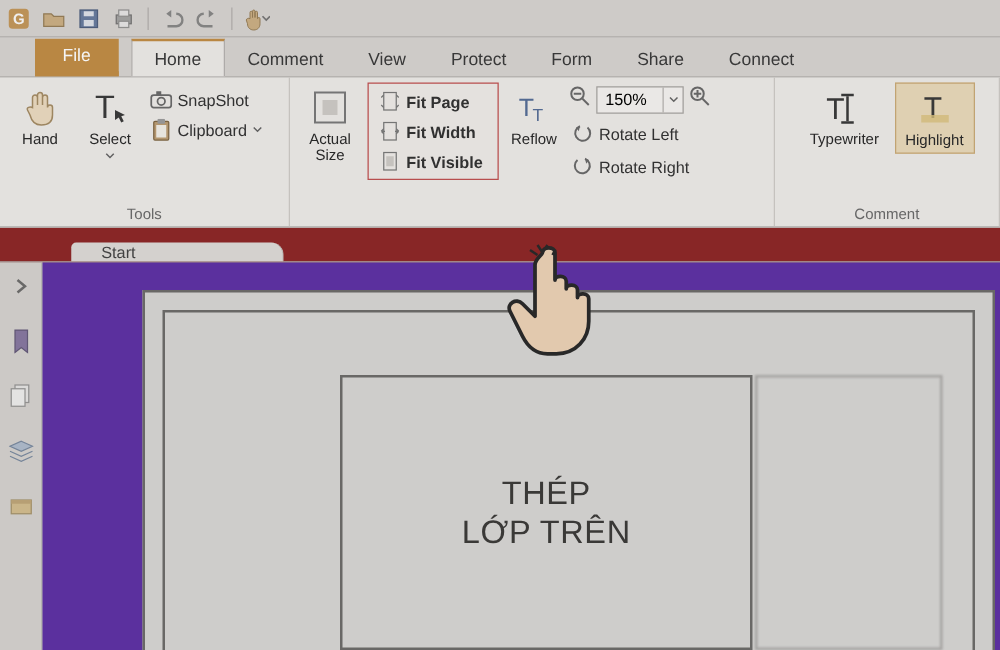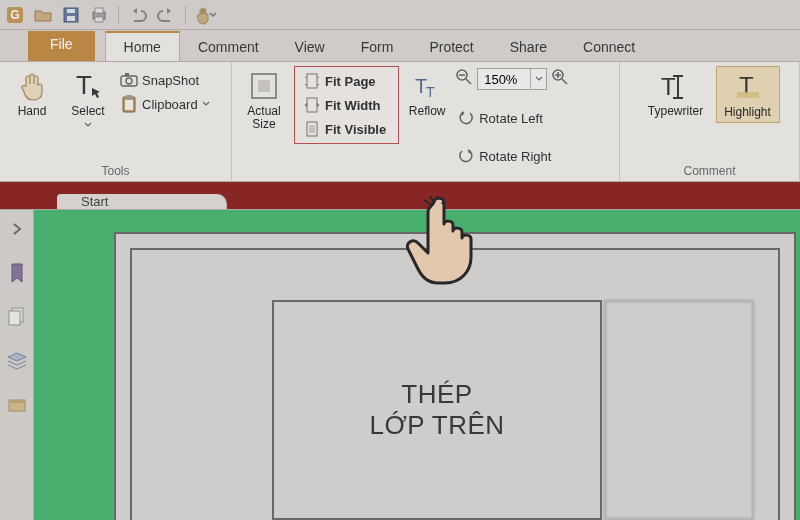--- a/index.html
+++ b/index.html
@@ -40,21 +40,21 @@
 
   
   .doctabs { height: 28px; background: #b91c1c; display: flex; align-items: flex-end; padding-left: 57px; border-bottom: 1px solid #b3aea9; }
   .doctab { display:flex; align-items:center; padding: 0 24px; font-size: 13px; color: #444; border-right: 1px solid #c4bfba; border-top-right-radius: 10px; border-top-left-radius: 4px; background:#dedad5; cursor:pointer; min-width:170px; }
   .doctab.active { background:#e6e2dd; }
 
   
   .workspace { position:absolute; left:0; right:0; top:210px; bottom:0; display:flex; }
   .sidebar { width: 34px; background: #d6d1cc; display:flex; flex-direction:column; align-items:center; gap:22px; padding-top:8px; border-right:1px solid #b7b2ae; }
   .sidebar .sico { width:22px; height:22px; display:flex; align-items:center; justify-content:center; opacity:.8; }
-  .canvas { flex:1; background:#22c55e; position:relative; overflow:hidden; }
+  .canvas { flex:1; background:#6d28d9; position:relative; overflow:hidden; }
   .page { position:absolute; left:80px; top:22px; right:4px; bottom:-40px; background:#d7d5d2; border:2px solid #6e6c69; }
   .page .innerframe { position:absolute; left:14px; top:14px; right:14px; bottom:0; border:2px solid #6e6c69; }
   .titlebox { position:absolute; left:140px; top:50px; width:330px; height:220px; border:2px solid #6e6c69; display:flex; flex-direction:column; align-items:center; justify-content:center; }
   .titlebox div { font-size:26px; font-weight:500; color:#3d3b39; letter-spacing:.5px; }
   .blurpanel { position:absolute; left:472px; top:50px; right:24px; height:220px; border:2px solid #8c8986; filter: blur(1px); opacity:.55; }
 
   .dim { filter: saturate(.65) brightness(.96); }
 </style>
 </head>
 <body>
@@ -109,22 +109,22 @@
           <path d="M1 2l3 3 3-3" fill="none" stroke="#666" stroke-width="1.4"></path>
         </svg>
       </div>
   </div>
 
   <div class="tabs">
     <div class="tab-file">File</div>
     <div class="tab active">Home</div>
     <div class="tab">Comment</div>
     <div class="tab">View</div>
+    <div class="tab">Protect</div>
     <div class="tab">Form</div>
-    <div class="tab">Protect</div>
     <div class="tab">Share</div>
     <div class="tab">Connect</div>
   </div>
 
   <div class="ribbon">
 
     <div class="group" style="width:232px">
       <div class="group-body">
         <div class="bigbtn">
           <div class="ico">
@@ -220,21 +220,21 @@
         <div class="bigbtn" style="width:48px">
           <div class="ico">
               <svg width="30" height="30">
                 <text x="3" y="22" font-size="20" font-family="Georgia,serif" fill="#4a6fae">T</text>
                 <text x="14" y="26" font-size="14" font-family="Georgia,serif" fill="#4a6fae">T</text>
               </svg>
             </div>
           <div class="lbl">Reflow</div>
         </div>
 
-        <div class="col" style="padding-top:2px; gap:18px">
+        <div class="col" style="padding-top:2px; gap:6px">
           <div style="display:flex; gap:4px; align-items:center">
             <span class="sico"><svg width="18" height="18">
                   <circle cx="7" cy="7" r="5" fill="none" stroke="#6a6a6a" stroke-width="1.6"></circle>
                   <path d="M11 11l5 5" stroke="#6a6a6a" stroke-width="1.6"></path>
                   <path d="M4 7h6" stroke="#6a6a6a" stroke-width="1.6"></path>
                 </svg></span>
             <div class="zoombox">
               <span>150%</span>
               <div class="dd">
                   <svg width="8" height="6">

